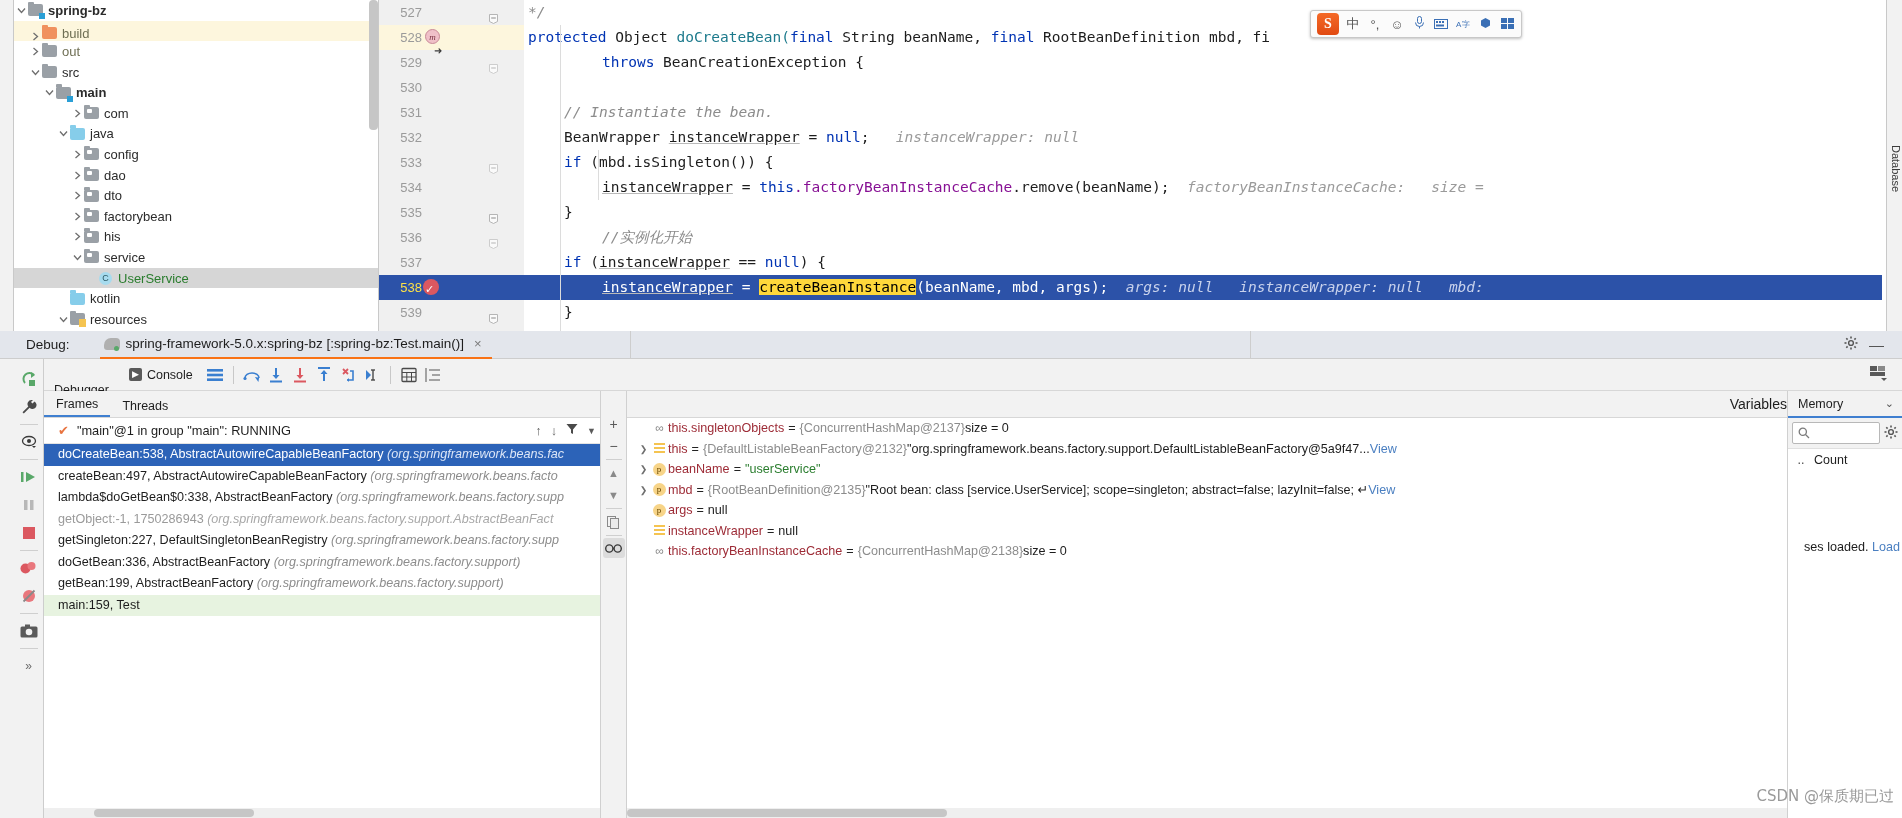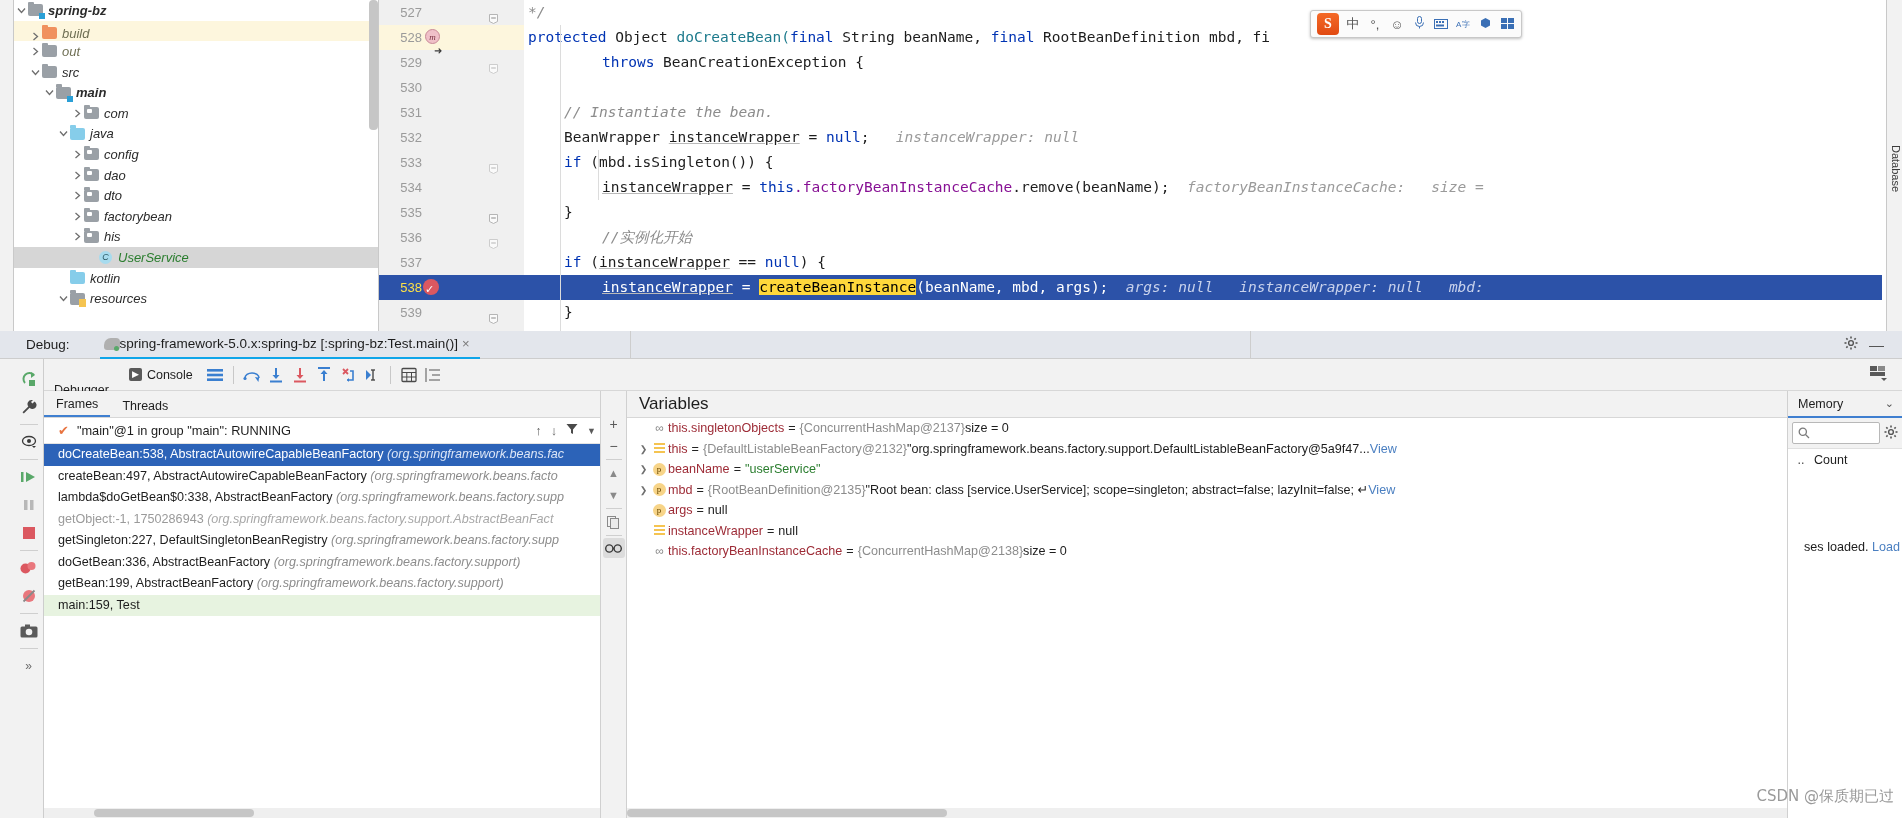--- a/index.html
+++ b/index.html
@@ -27,21 +27,21 @@
   }
 
   
   #project-tree {
     width: 365px; height: 331px; background: #ffffff;
     position: relative; overflow: hidden;
     border-right: 1px solid #c9c9c9;
   }
   .tree-row {
     height: 20.6px; display: flex; align-items: center;
-    white-space: nowrap; font-size: 13px; padding-right: 4px; font-style: italic;
+    white-space: nowrap; font-size: 13px; padding-right: 4px;
   }
   .tree-row.hl-build { background: #fdf6dd; align-items: flex-end; }
   .tree-row.sel { background: #d6d6d6; }
   .tw { width: 14px; flex: 0 0 14px; text-align: center; color: #6e6e6e; font-size: 9px; }
   .tw svg { display:block; margin: 0 auto; }
   .ico { flex: 0 0 16px; width: 16px; height: 16px; margin-right: 4px; position: relative; }
   .lbl { color: #2b2b2b; }
   .lbl.bold { font-weight: bold; }
   .lbl.green { color: #2a7d2e; }
   .lbl.gray { color: #6f6f54; }
@@ -157,22 +157,22 @@
   }
 
   
   #debug-head {
     height: 28px; background: #e3e6ec; display: flex; align-items: center;
     position: relative; border-bottom: 1px solid #cdcdcd;
   }
   #debug-label { margin-left: 26px; font-size: 13.5px; color: #1d1d1d; }
   #debug-tab {
     margin-left: 30px; height: 28px; display: flex; align-items: center;
-    padding: 0 10px 0 4px; position: relative;
-    border-bottom: 2px solid #0ea5e9;
+    gap: 6px; padding: 0 10px 0 4px; position: relative;
+    border-bottom: 2px solid #f97316;
   }
   #debug-tab .spring-ico {
     width: 16px; height: 14px; position: relative;
   }
   #debug-tab .spring-ico .body { position: absolute; inset: 1px 0 1px 0; background: #b0b0b0; border-radius: 7px 4px 3px 3px; }
   #debug-tab .spring-ico .dot { position: absolute; right: 1px; bottom: 0; width: 5px; height: 5px; border-radius: 50%; background: #59a869; }
   #debug-tab .ttl { font-size: 13.5px; }
   #debug-tab .x { color: #7a7a7a; font-size: 13px; margin-left: 4px; }
   #dh-gear { position: absolute; right: 44px; color: #555; font-size: 14px; }
   #dh-min { position: absolute; right: 18px; color: #555; font-size: 15px; }
@@ -259,21 +259,21 @@
     border-right: 1px solid #d0d0d0;
     display: flex; flex-direction: column; align-items: center; padding-top: 22px;
   }
   .ms-btn { width: 22px; height: 22px; display: flex; align-items: center; justify-content: center; color: #5a5a5a; font-size: 14px; }
   .ms-sep { width: 16px; height: 1px; background: #cfcfcf; margin: 2px 0; }
   .ms-glasses { width: 22px; height: 20px; background: #dcdcdc; border-radius: 3px; display: flex; align-items: center; justify-content: center; }
 
   #vars-pane { flex: 1; background: #fff; position: relative; }
   #vars-header {
     height: 27px; background: #f2f2f2; display: flex; align-items: center;
-    padding-left: 12px; font-size: 17px; border-bottom: 1px solid #d7d7d7;
+    padding-left: 12px; font-size: 14px; border-bottom: 1px solid #d7d7d7; justify-content: flex-end;
   }
   .var-row {
     height: 20.5px; line-height: 20.5px; white-space: nowrap; padding-left: 10px;
     font-size: 12.6px; display: flex; align-items: center;
   }
   .var-arrow { width: 13px; color: #6f6f6f; font-size: 9px; text-align: center; flex: 0 0 13px; }
   .var-ico { width: 18px; flex: 0 0 18px; display: flex; align-items: center; justify-content: center; }
   .ico-static { color: #8a8a8a; letter-spacing: -1px; font-size: 12px; }
   .ico-field { width: 11px; height: 11px; position: relative; }
   .ico-field span { position: absolute; left: 0; width: 11px; height: 2px; background: #f5c451; }
@@ -496,20 +496,36 @@
           <span class="tw">
             <svg width="9" height="9" viewBox="0 0 9 9">
               <path d="M2.5 1L6.5 4.5 2.5 8" fill="none" stroke="#6e6e6e" stroke-width="1.3"></path>
             </svg>
           </span>
           <span class="ico">
             <span class="fold gray"></span>
             <span class="dotbox"></span>
           </span>
           <span class="lbl">his</span>
+        </div>
+        <div class="tree-row">
+          <span class="tw"></span>
+          <span class="tw"></span>
+          <span class="tw"></span>
+          <span class="tw"></span>
+          <span class="tw">
+            <svg width="9" height="9" viewBox="0 0 9 9">
+              <path d="M1 2.5L4.5 6.5 8 2.5" fill="none" stroke="#6e6e6e" stroke-width="1.3"></path>
+            </svg>
+          </span>
+          <span class="ico">
+            <span class="fold gray"></span>
+            <span class="dotbox"></span>
+          </span>
+          <span class="lbl">service</span>
         </div>
         <div class="tree-row sel">
           <span class="tw"></span>
           <span class="tw"></span>
           <span class="tw"></span>
           <span class="tw"></span>
           <span class="tw"></span>
           <span class="tw"></span>
           <span class="ico">
             <span class="cls-circle">C</span>

